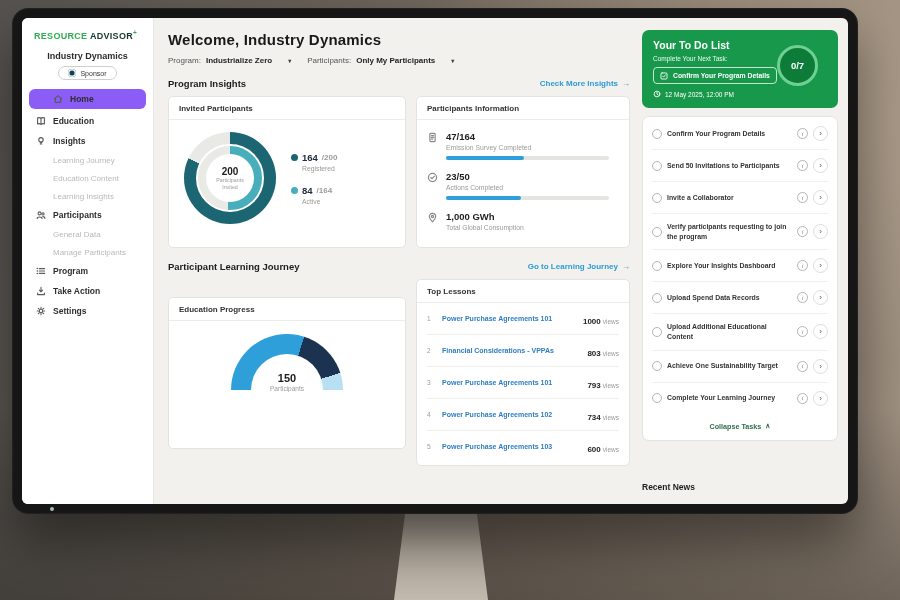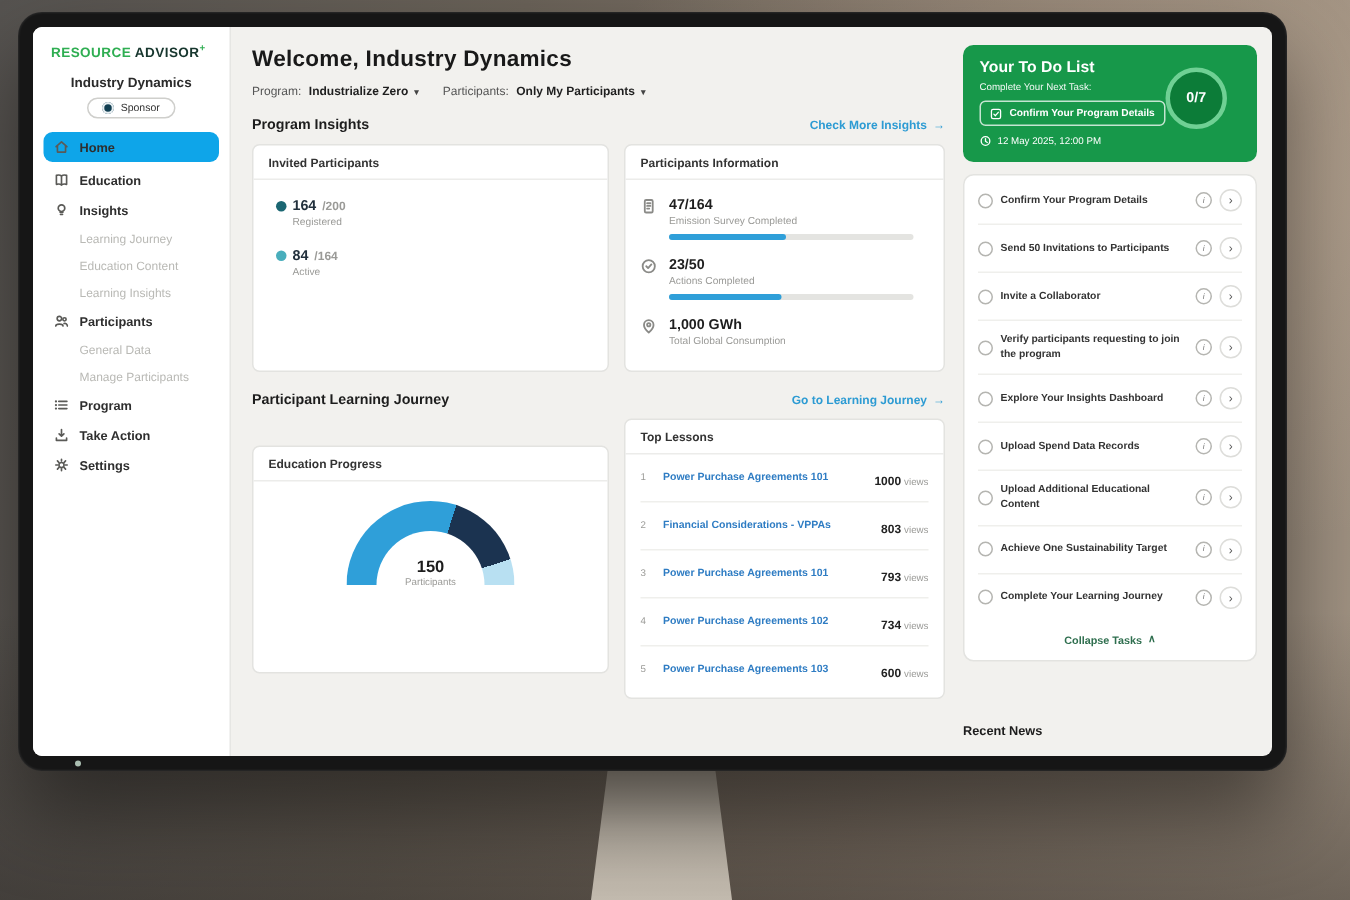--- a/index.html
+++ b/index.html
@@ -28,30 +28,30 @@
   .logo{padding-left:12px;font-size:9px;font-weight:bold;letter-spacing:.3px;white-space:nowrap;}
   .logo .p1{color:#2fae52;}
   .logo .p2{color:#17362e;}
   .logo .plus{color:#2fae52;font-size:6.5px;vertical-align:super;font-weight:bold;}
   .org{text-align:center;font-size:9px;font-weight:bold;color:#2b2b2b;margin-top:10px;}
   .sponsor{margin:5px auto 9px;display:flex;align-items:center;gap:4px;border:1px solid #cfcfcc;border-radius:10px;
     padding:2px 9px;font-size:7px;color:#333;width:max-content;background:#fff;}
   .sponsor-dot{width:8px;height:8px;border-radius:50%;background:#123f52;box-shadow:inset 0 0 0 1.5px #e7eef1;}
   .nav-item{display:flex;align-items:center;gap:7px;padding:5px 14px;font-size:8.5px;font-weight:bold;color:#2e2e2e;cursor:pointer;}
   .nav-item .nicon{width:10px;height:10px;color:#5a5a57;flex:none;}
-  .nav-item.active{background:#0ea5e9;border-radius:6px;margin:0 7px 2px;padding:5px 7px;}
+  .nav-item.active{background:#8b5cf6;border-radius:6px;margin:0 7px 2px;padding:5px 24px;}
   .nav-sub{padding:4.5px 14px 4.5px 31px;font-size:8px;color:#b9b9b5;cursor:pointer;}
 
   
   .main{flex:1;min-width:0;padding:13px 12px 0 14px;box-sizing:border-box;}
   .page-title{font-size:15px;font-weight:bold;color:#191919;letter-spacing:.2px;}
   .filters{display:flex;align-items:center;gap:16px;margin-top:8px;font-size:8px;}
   .f-group{display:flex;align-items:center;gap:5px;}
   .f-label{color:#555;}
-  .f-trigger{display:flex;align-items:center;gap:4px;font-weight:bold;color:#1f1f1f;cursor:pointer;}
+  .f-trigger{display:flex;align-items:center;gap:16px;font-weight:bold;color:#1f1f1f;cursor:pointer;}
   .chev-down{font-size:6px;color:#444;}
   .section-hd{display:flex;justify-content:space-between;align-items:center;margin-top:13px;margin-bottom:7px;}
   .section-title{font-size:9.5px;font-weight:bold;color:#1d1d1d;}
   .section-link{display:flex;align-items:center;gap:4px;font-size:8px;font-weight:bold;color:#2d9bd3;cursor:pointer;}
   .cards{display:flex;gap:10px;align-items:center;}
   .card{background:#fff;border:1px solid #e3e3e0;border-radius:5px;padding:7px 10px 9px;box-sizing:border-box;min-height:152px;}
   .card-hd{font-size:8px;font-weight:bold;color:#333;margin:0 -10px;padding:0 10px 6px;border-bottom:1px solid #ececea;}
 
   
   .card.invited{width:238px;flex:none;}
@@ -251,20 +251,28 @@
           <span class="section-link">
             <span>Check More Insights</span>
             <span>→</span>
           </span>
         </div>
 
         <div class="cards">
           <div class="card invited">
             <div class="card-hd">Invited Participants</div>
             <div class="invited-body">
+              <div class="donut">
+                <div class="ring outer" style="background: conic-gradient(rgb(27, 102, 114) 0deg, rgb(27, 102, 114) 82%, rgb(233, 233, 230) 0deg);"></div>
+                <div class="ring inner" style="background: conic-gradient(rgb(73, 174, 188) 0deg, rgb(73, 174, 188) 51%, rgb(233, 233, 230) 0deg);"></div>
+                <div class="hole">
+                  <div class="hole-val">200</div>
+                  <div class="hole-label">Participants Invited</div>
+                </div>
+              </div>
               <div>
                 <div class="legend-entry">
                   <div class="le-top">
                     <span class="le-dot dot-teal-dark"></span>
                     <span class="le-val">164</span>
                     <span class="le-suffix">/200</span>
                   </div>
                   <div class="le-label">Registered</div>
                 </div>
                 <div class="legend-entry">

